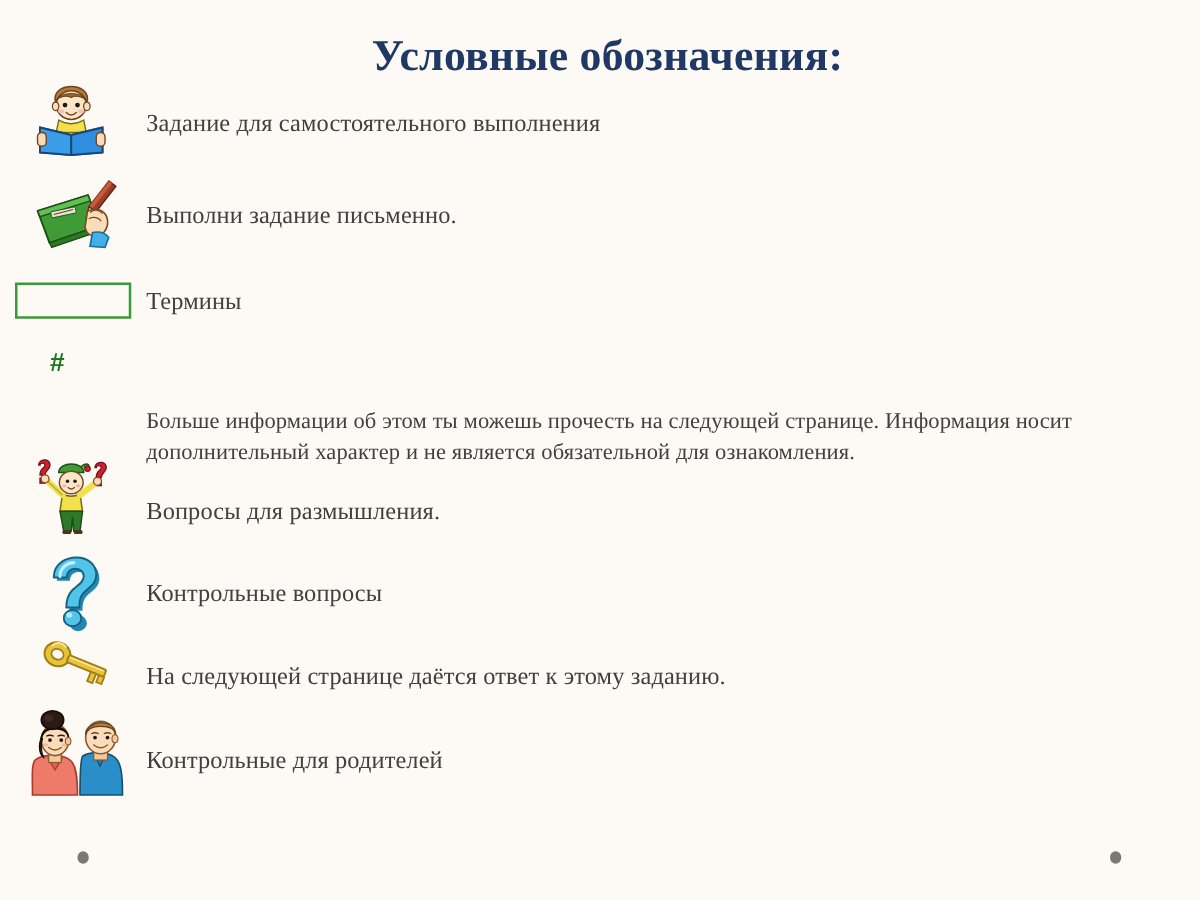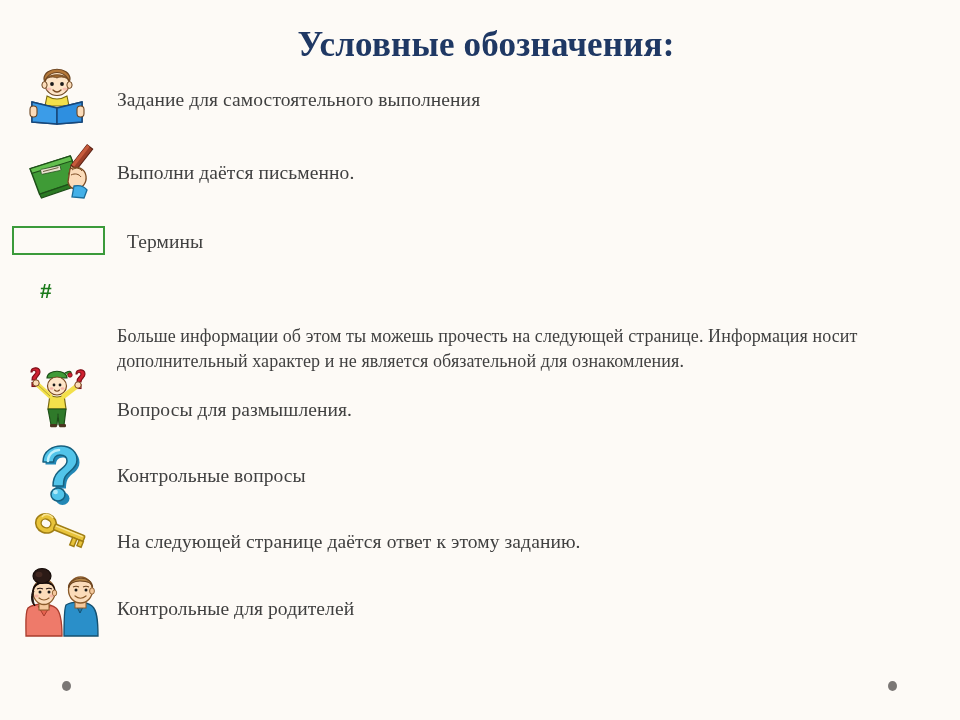--- a/index.html
+++ b/index.html
@@ -153,24 +153,24 @@
         <path d="M54 29.6 L57 29.6 L55.5 32 Z" fill="#333"></path>
       </g>
 
       <path d="M48 24 C56 20, 63 24, 64 31 C65 38, 60 44, 54 44 C50 44, 47 41, 46 37 Z" fill="#fbdcba" stroke="#7a4a22" stroke-width="1.3"></path>
       <path d="M50 25 C54 22, 58 23, 60 26" fill="none" stroke="#7a4a22" stroke-width="1"></path>
       <path d="M49 30 C53 28, 57 29, 59 32" fill="none" stroke="#7a4a22" stroke-width="1"></path>
 
       <path d="M52 41 C57 40, 62 41, 65 45 L62 53 L50 52 Z" fill="#43b0e8" stroke="#1a6c99" stroke-width="1.3"></path>
     </svg>
   </div>
-  <div class="row-text" style="left:117px; top:161px; width:520px;">Выполни даётся письменно.</div>
+  <div class="row-text" style="left:117px; top:161px; width:520px;">Выполни задание письменно.</div>
 
   <div class="terms-box"></div>
-  <div class="row-text" style="left:117px; top:230px; width:320px;margin-left:10px;">Термины</div>
+  <div class="row-text" style="left:117px; top:230px; width:320px;">Термины</div>
 
   <div class="hash-marker">#</div>
   <div class="row-text paragraph" style="left:117px; top:284px; width:778px;margin-top:40px;">Больше информации  об этом ты можешь прочесть на следующей странице. Информация  носит дополнительный  характер и не является обязательной  для ознакомления.</div>
 
   <div class="icon-cell" style="left:25px; top:362px; width:66px; height:66px;">
     <svg width="66" height="66" viewBox="0 0 66 66">
 
       <g transform="translate(2,4)">
         <path d="M4 6 C4 1, 13 0, 13 6 C13 10, 9 10, 9 14 L5 14 C5 8, 9 9, 9 6 C9 4, 5 4, 5 6 Z" fill="#cf2030" stroke="#7d1018" stroke-width="1.1"></path>
         <rect x="5" y="16.5" width="4" height="4" fill="#cf2030" stroke="#7d1018" stroke-width="1.1"></rect>

